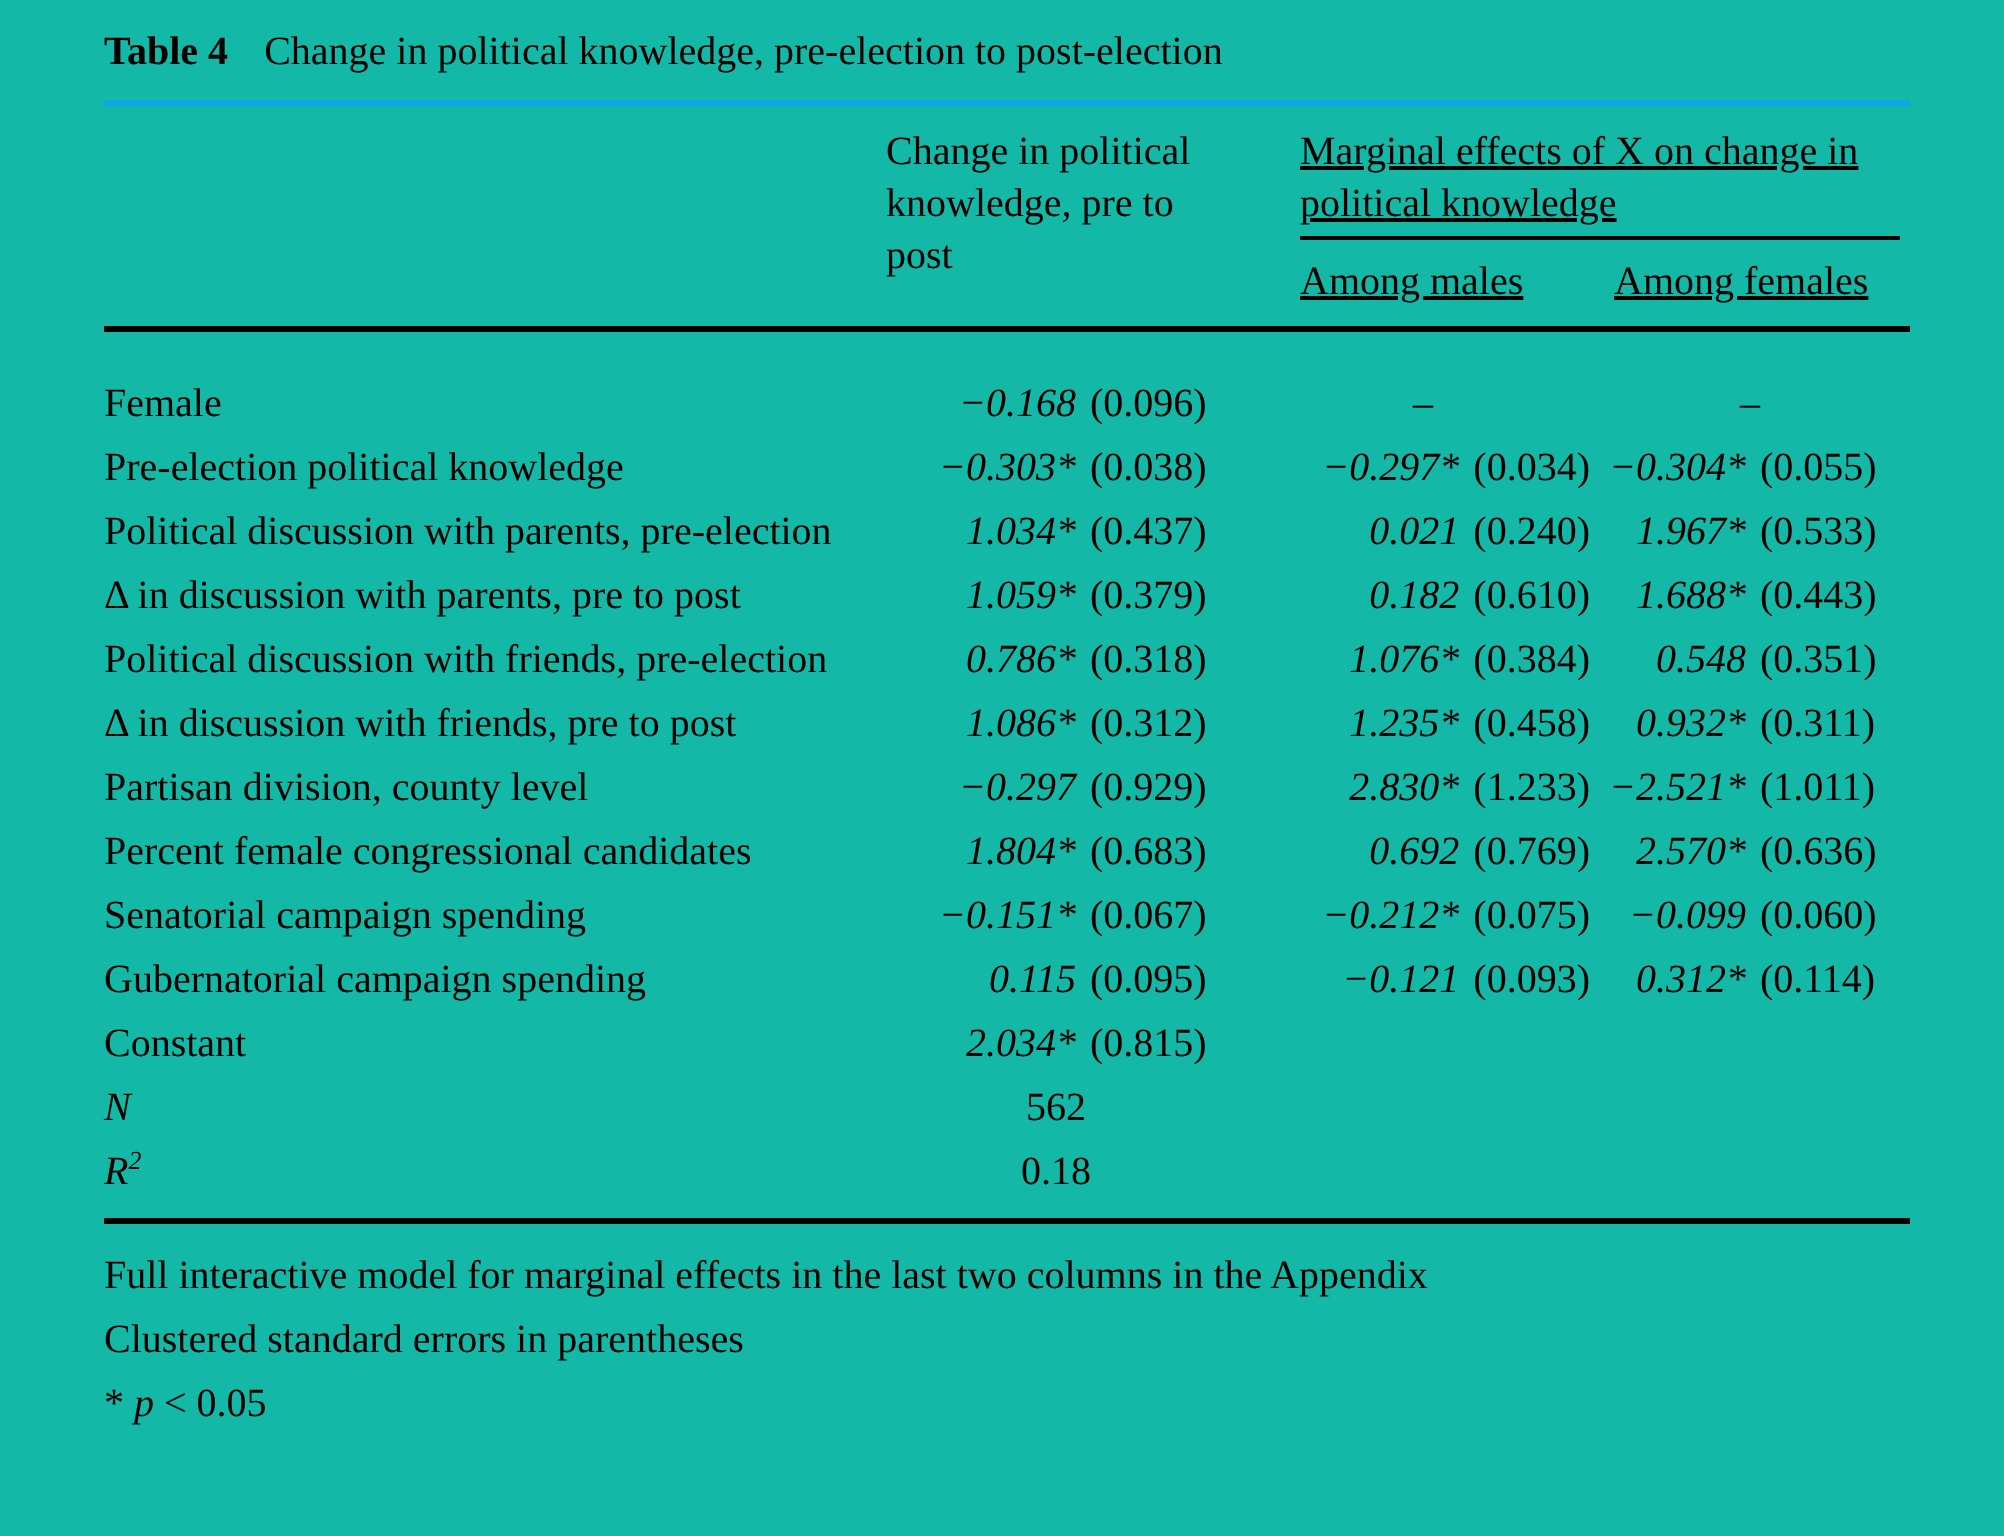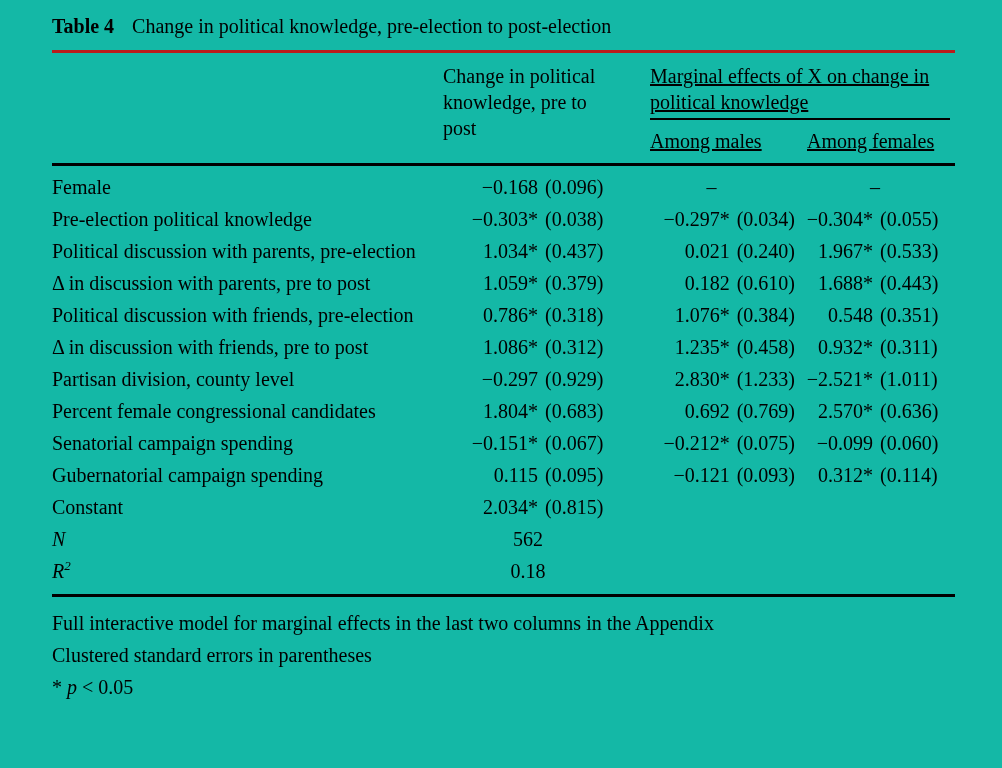--- a/index.html
+++ b/index.html
@@ -11,41 +11,41 @@
   }
   .content { position:absolute; left:52px; top:0; width:903px; }
 
   
   .title { margin-top:14px; line-height:24px; }
   .title .tlabel { font-weight:bold; margin-right:18px; }
 
   
   .thead {
     display:flex; margin-top:12px;
-    border-top:3px solid #b91c1c; border-bottom:3px solid #000;
+    border-top:3px solid #0ea5e9; border-bottom:3px solid #000;
     padding:10px 0 9px;
   }
   .h-col1 { width:376px; }
   .h-col2 { width:200px; box-sizing:border-box; padding-left:15px; line-height:26px; }
   .h-col2 span { display:block; width:175px; }
   .h-group { width:327px;text-decoration:underline; }
   .h-group-title { margin-left:22px; width:292px; line-height:26px; min-height:52px; }
   .h-group-rule { border-bottom:2px solid #000; margin:3px 5px 0 22px; height:0; }
   .h-sub { display:flex; padding-top:8px; line-height:26px; }
   .h-sub1 { width:167px; box-sizing:border-box; padding-left:22px; }
   .h-sub2 { width:160px; box-sizing:border-box; padding-left:12px; }
 
   
-  .tbody { border-bottom:3px solid #000; padding:5px 0 7px; }
+  .tbody { border-bottom:3px solid #000; padding:20px 0 7px; }
   .row { display:flex; }
   .cell { padding:3px 0; line-height:26px; box-sizing:border-box; }
   .label { width:376px; padding-left:20px; text-indent:-20px; padding-right:8px; }
   .c2 { width:200px; } .c3 { width:167px; } .c4 { width:160px; }
   .num { display:flex; }
-  .coef { display:inline-block; text-align:right; white-space:pre; }
+  .coef { display:inline-block; text-align:right; white-space:pre;font-style:italic; }
   .c2 .coef { width:110px; } .c3 .coef { width:110px; } .c4 .coef { width:78px; }
   .se { margin-left:7px; white-space:pre; }
   .ctr { text-align:center; }
   .it { font-style:italic; }
   sup { font-size:13px; line-height:0; }
 
   
   .footnotes { margin-top:10px; }
   .fn { line-height:32px; }
 </style>

